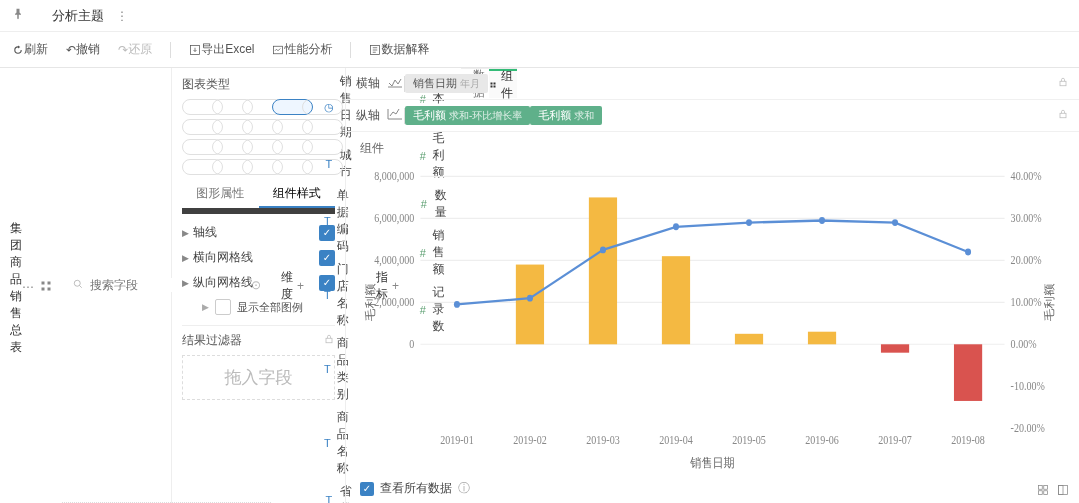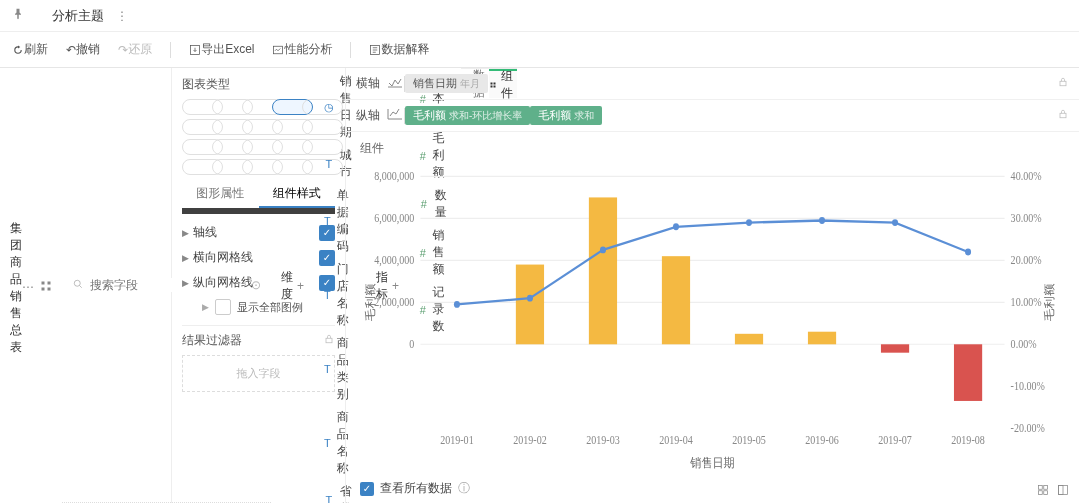--- a/index.html
+++ b/index.html
@@ -37,21 +37,21 @@
 .tabs2 { display: flex; border-bottom: 6px solid #404040; margin-bottom: 6px; }
 .tabs2 .t { flex: 1; text-align: center; padding: 4px 0; font-size: 12px; color: #777; cursor: pointer; }
 .tabs2 .t.active { color: #000000; border-bottom: 2px solid #3b82c4; }
 .prop-row { display: flex; align-items: center; justify-content: space-between; padding: 4px 0; font-size: 12px; color: #444; }
 .prop-row .chev { color: #888; margin-right: 4px; font-size: 9px; }
 .check { width: 16px; height: 16px; background: #3b82c4; border-radius: 2px; display: inline-flex; align-items: center; justify-content: center; color: #fff; font-size: 10px; }
 .check.off { background: #fff; border: 1px solid #ccc; color: transparent; }
 .legend-sub { padding: 4px 0 4px 20px; display: flex; align-items: center; gap: 6px; font-size: 11px; color: #555; }
 .filter-sec { border-top: 1px solid #eee; margin-top: 6px; padding-top: 6px; }
 .filter-head { display: flex; justify-content: space-between; align-items: center; font-size: 12px; color: #555; }
-.dropzone { margin-top: 6px; padding: 10px; text-align: center; color: #bbb; font-size: 11px; border: 1px dashed #ddd; }
+.dropzone { margin-top: 6px; padding: 10px; text-align: center; color: #bbb; font-size: 17px; border: 1px dashed #ddd; }
 .chart-area { flex: 1; display: flex; flex-direction: column; position: relative; }
 .axis-row { display: flex; align-items: center; padding: 6px 10px; gap: 0; border-bottom: 1px solid #f0f0f0; font-size: 12px; color: #555; }
 .axis-label { width: 30px; }
 .axis-icon { color: #888; }
 .vline { width: 1px; height: 16px; background: #ddd; }
 .pill { padding: 2px 8px; border-radius: 2px; font-size: 11px; display: inline-flex; align-items: center; gap: 3px; }
 .pill.grey { background: #e8e8e8; color: #555; }
 .pill.green { background: #5fb08a; color: #fff; }
 .pill .suf { font-size: 10px; opacity: 0.8; }
 .axis-spacer { flex: 1; }

